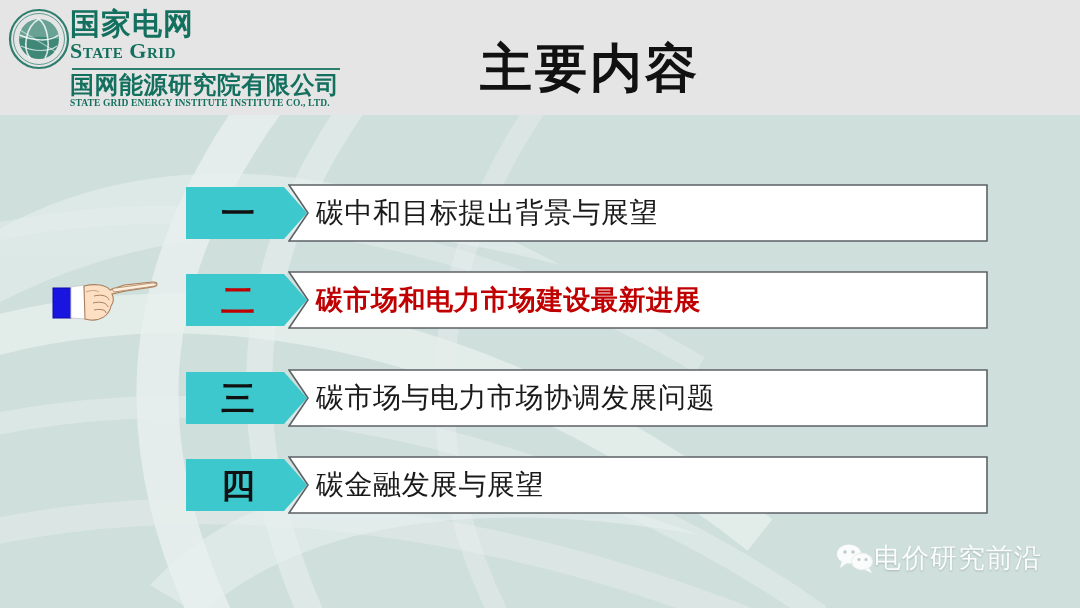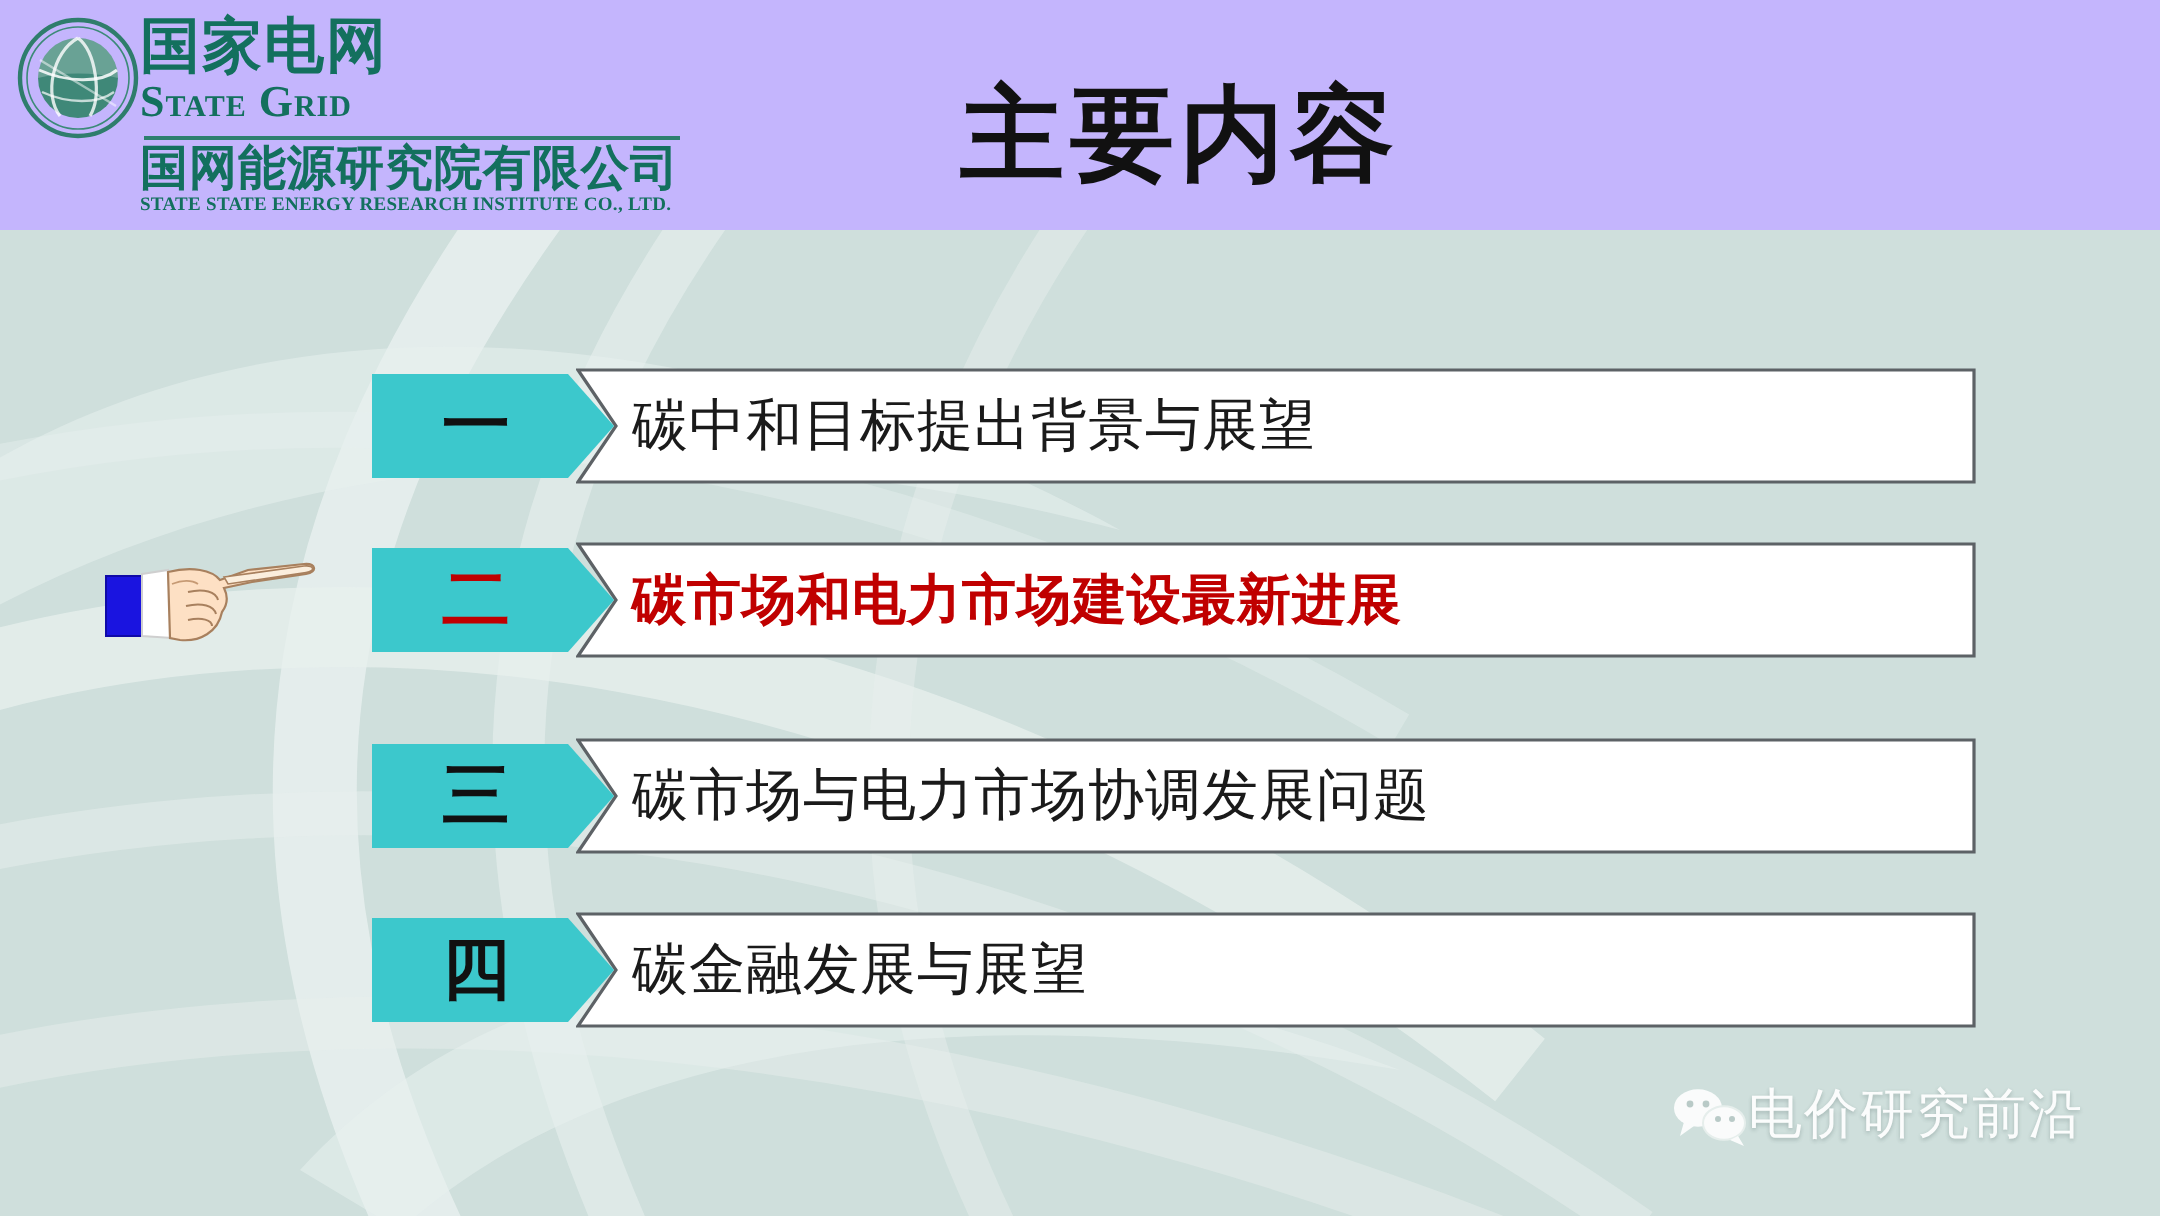--- a/index.html
+++ b/index.html
@@ -16,21 +16,21 @@
     position:absolute; left:0; top:0;
     width:1080px; height:608px;
     overflow:hidden;
     background:#ffffff;
   }
 
   
   .header {
     position:absolute; left:0; top:0;
     width:1080px; height:115px;
-    background:#c4b5fd;
+    background:#e5e5e5;
     z-index:30;
   }
 
   
   .logo-emblem {
     position:absolute; left:8px; top:8px;
     width:62px; height:62px;
   }
   .logo-emblem svg { display:block; width:62px; height:62px; }
 
@@ -198,21 +198,21 @@
         <path d="M 12,22 L 50,45" stroke="#ffffff" stroke-width="1.2" opacity="0.5"></path>
       </svg>
     </div>
 
     <div class="logo-text">
       <div class="lt-cn1">国家电网</div>
       <div class="lt-en1">State Grid</div>
     </div>
     <div class="logo-rule"></div>
     <div class="lt-cn2">国网能源研究院有限公司</div>
-    <div class="lt-en2">STATE STATE ENERGY RESEARCH INSTITUTE CO., LTD.</div>
+    <div class="lt-en2">STATE GRID ENERGY INSTITUTE INSTITUTE CO., LTD.</div>
 
     <div class="page-title">主要内容</div>
   </div>
 
   <div class="pointer-hand">
     <svg viewBox="0 0 112 56">
 
       <rect x="1" y="16" width="18" height="30" fill="#1a14e0" stroke="#0f0aa8" stroke-width="1"></rect>
 
       <path d="M 19,15 L 32,13 L 34,47 L 19,46 Z" fill="#ffffff" stroke="#cfcfcf" stroke-width="1"></path>

